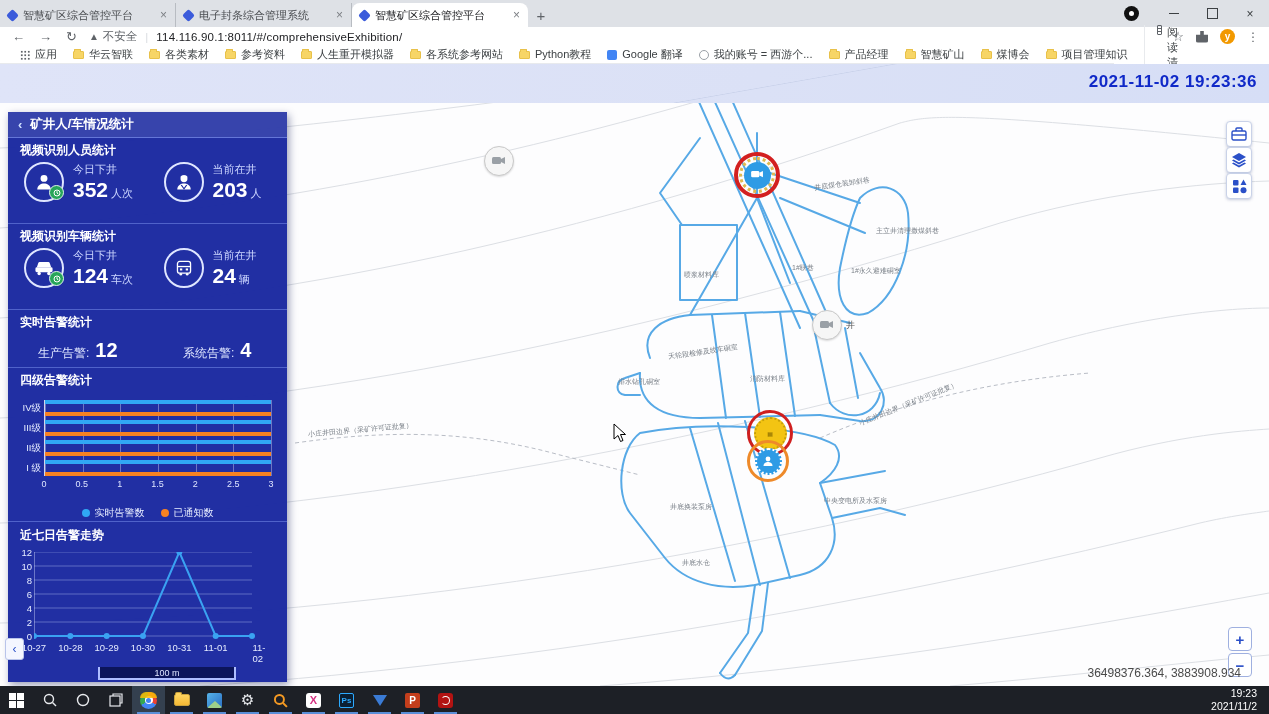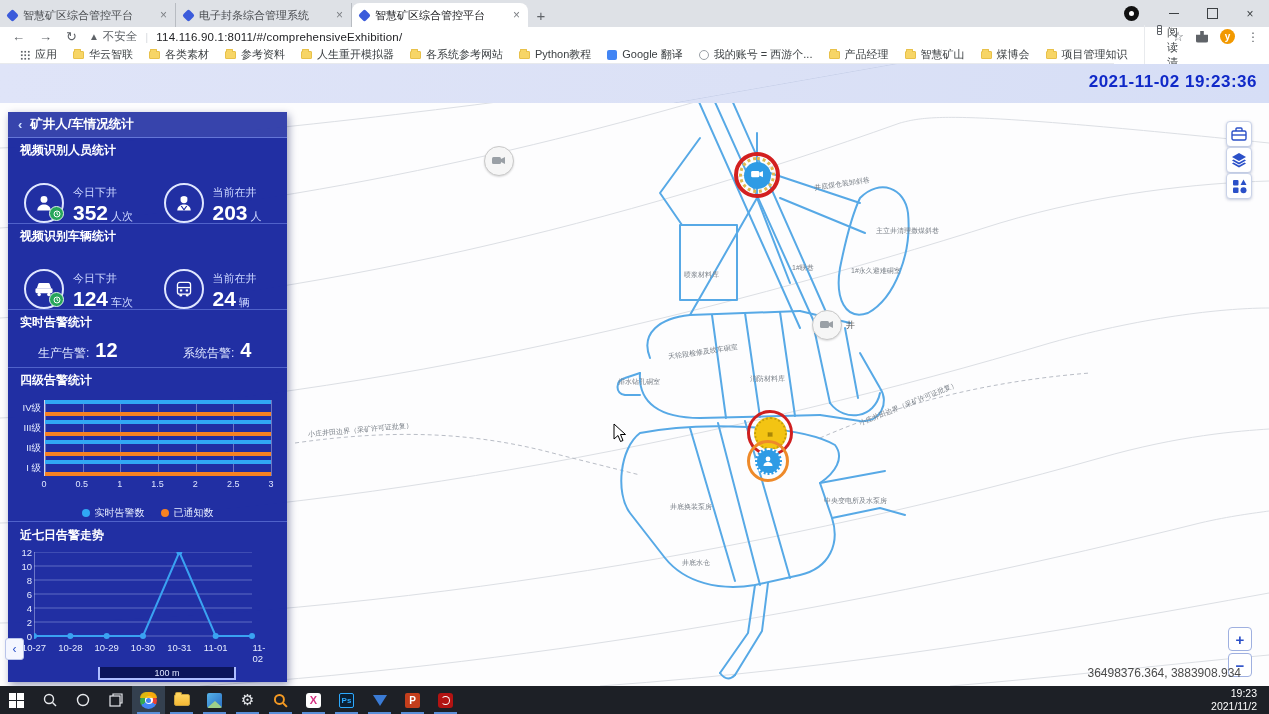--- a/index.html
+++ b/index.html
@@ -77,21 +77,21 @@
 .zbtn { position:absolute; right:17px; width:24px; height:24px; background:#fff; border:1px solid #9fb0e0; border-radius:4px; color:#2b50c8; font-size:15px; font-weight:bold; display:flex; align-items:center; justify-content:center; }
 .coords { position:absolute; right:28px; bottom:6px; font-size:12px; color:#4a4a4a; }
 .cursor { position:absolute; width:14px; height:20px; }
 
 
 .panel { position:absolute; left:8px; top:112px; width:279px; height:570px; background:rgba(26,40,160,.97); color:#fff; box-shadow:2px 3px 8px rgba(10,20,80,.4); }
 .ptitle { height:26px; background:rgba(255,255,255,.10); border-bottom:1px solid rgba(120,140,235,.7); display:flex; align-items:center; gap:8px; padding:0 10px; font-size:12.5px; font-weight:bold; }
 .ptitle .back { font-size:13px; color:#cfe0ff; }
 .sectitle { height:24px; display:flex; align-items:center; padding:0 12px; font-size:12px; font-weight:bold; }
 .statsrow { height:62px; display:flex; border-bottom:1px solid rgba(120,140,235,.55); }
-.stat { flex:1; display:flex; align-items:flex-end; gap:9px; padding-left:16px; }
+.stat { flex:1; display:flex; align-items:flex-start; gap:9px; padding-left:16px; }
 .sicon { width:40px; height:40px; flex:none; border-radius:50%; border:2px solid #dfe6ff; display:flex; align-items:center; justify-content:center; position:relative; }
 .sicon .badge { position:absolute; right:-2px; bottom:0px; width:15px; height:15px; border-radius:50%; background:#27a55a; border:1.5px solid #dff5e8; display:flex; align-items:center; justify-content:center; }
 .stxt .lab { font-size:11px; color:#ccd6ff; margin-bottom:2px; }
 .stxt .val { font-size:21px; font-weight:bold; line-height:1; }
 .stxt .unit { font-size:11px; font-weight:normal; color:#ccd6ff; margin-left:3px; }
 .rtrow { height:34px; display:flex; align-items:center; border-bottom:1px solid rgba(120,140,235,.55); }
 .rtitem { flex:1; display:flex; align-items:baseline; justify-content:center; gap:6px; }
 .rtitem .lab { font-size:12px; color:#dfe6ff; }
 .rtitem .val { font-size:20px; font-weight:bold; }
 

